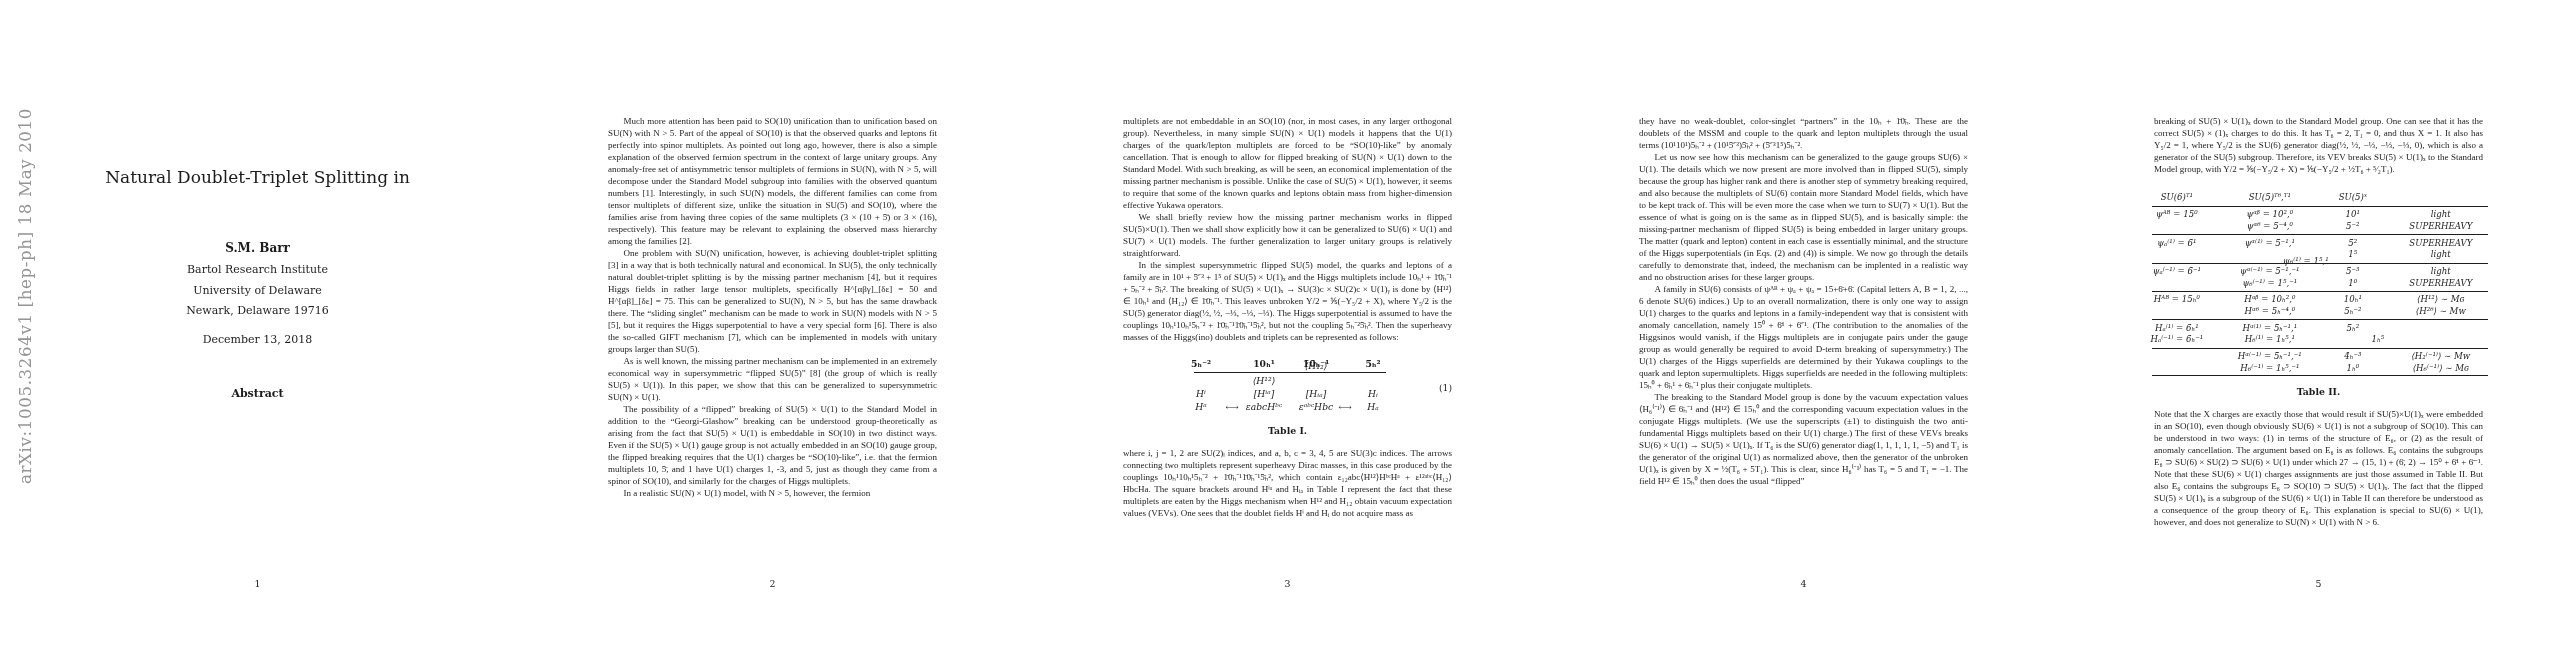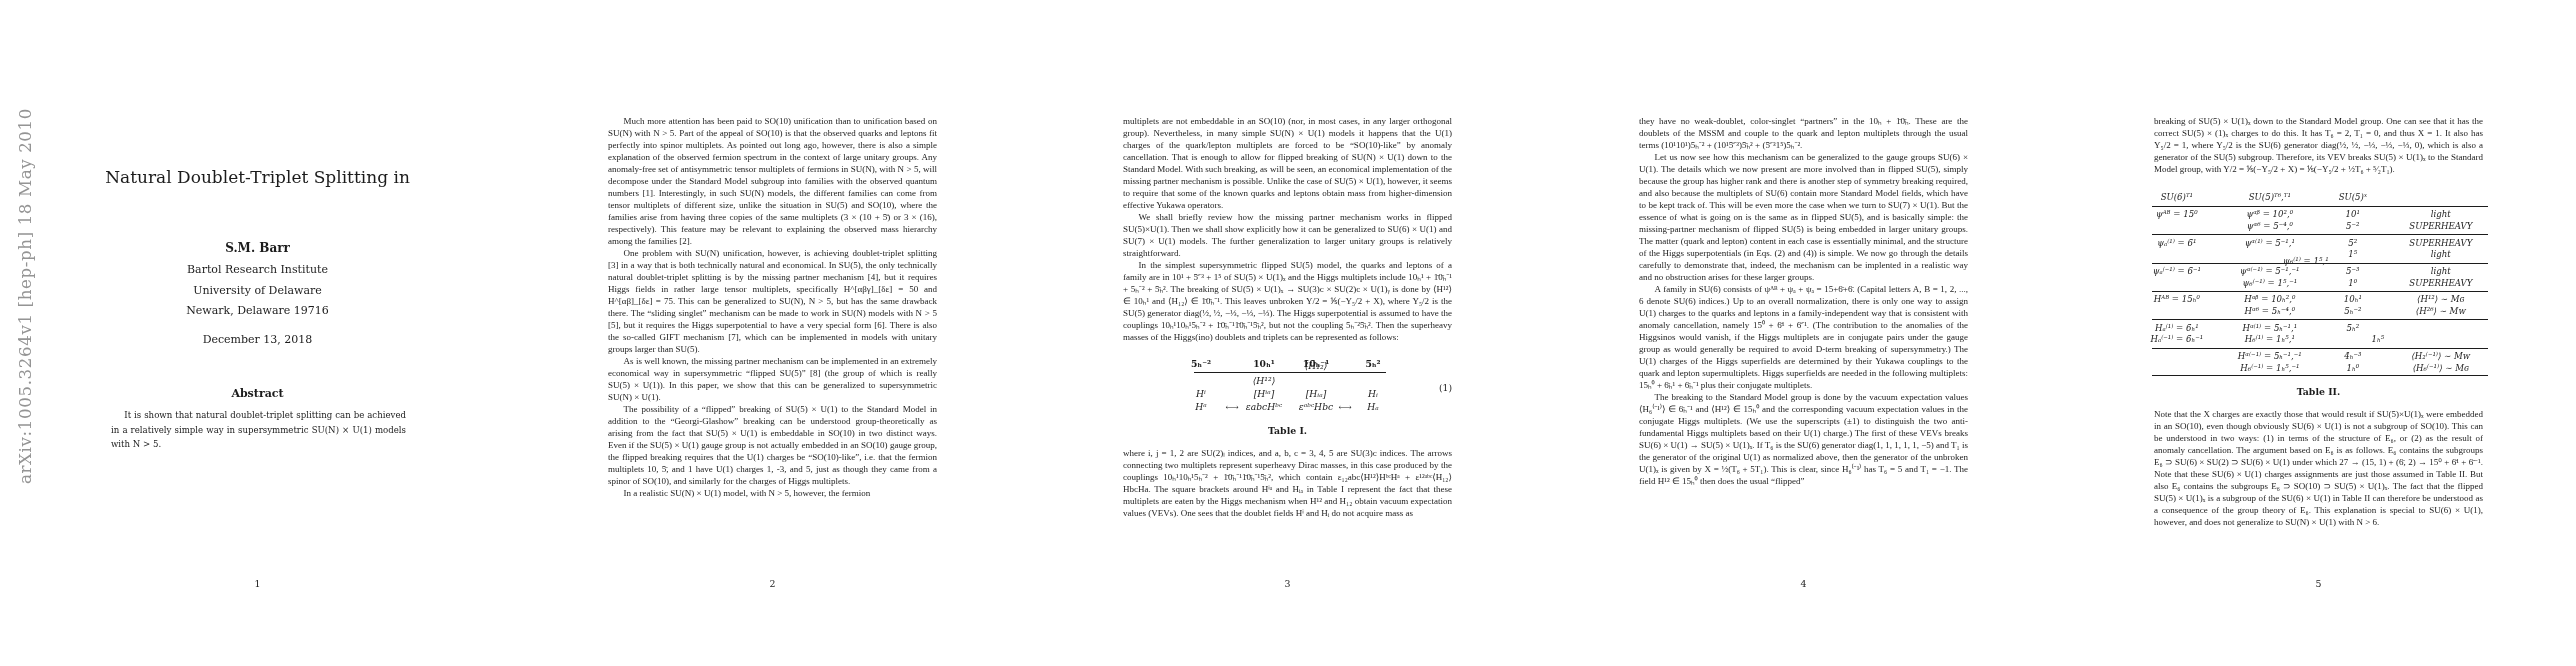--- a/index.html
+++ b/index.html
@@ -52,21 +52,20 @@
 
   <div class="page" id="page1">
     <div class="arxiv">arXiv:1005.3264v1  [hep-ph]  18 May 2010</div>
     <div class="centerline title" style="top:162px;">Natural Doublet-Triplet Splitting in</div>
     <div class="centerline author" style="top:241px;">S.M. Barr</div>
     <div class="centerline affil" style="top:260px;">Bartol Research Institute</div>
     <div class="centerline affil" style="top:281px;">University of Delaware</div>
     <div class="centerline affil" style="top:301px;">Newark, Delaware 19716</div>
     <div class="centerline date" style="top:333px;">December 13, 2018</div>
     <div class="centerline abs-head" style="top:387px;">Abstract</div>
-    <div class="abs-text">It is shown that natural doublet-triplet splitting can be achieved in a relatively simple way in supersymmetric SU(N) × U(1) models with N &gt; 5.</div>
     <div class="pagenum">1</div>
   </div>
 
   <div class="page" id="page2">
     <div class="textcol">
       <p>Much more attention has been paid to SO(10) unification than to unification based on SU(N) with N &gt; 5.  Part of the appeal of SO(10) is that the observed quarks and leptons fit perfectly into spinor multiplets.  As pointed out long ago, however, there is also a simple explanation of the observed fermion spectrum in the context of large unitary groups.  Any anomaly-free set of antisymmetric tensor multiplets of fermions in SU(N), with N &gt; 5, will decompose under the Standard Model subgroup into families with the observed quantum numbers [1].  Interestingly, in such SU(N) models, the different families can come from tensor multiplets of different size, unlike the situation in SU(5) and SO(10), where the families arise from having three copies of the same multiplets (3 × (10 + 5̄) or 3 × (16), respectively).  This feature may be relevant to explaining the observed mass hierarchy among the families [2].</p>
       <p>One problem with SU(N) unification, however, is achieving doublet-triplet splitting [3] in a way that is both technically natural and economical. In SU(5), the only technically natural doublet-triplet splitting is by the missing partner mechanism [4], but it requires Higgs fields in rather large tensor multiplets, specifically H^[αβγ]_[δε] = 50 and H^[αβ]_[δε] = 75.  This can be generalized to SU(N), N &gt; 5, but has the same drawback there.  The “sliding singlet” mechanism can be made to work in SU(N) models with N &gt; 5 [5], but it requires the Higgs superpotential to have a very special form [6].  There is also the so-called GIFT mechanism [7], which can be implemented in models with unitary groups larger than SU(5).</p>
       <p>As is well known, the missing partner mechanism can be implemented in an extremely economical way in supersymmetric “flipped SU(5)” [8] (the group of which is really SU(5) × U(1)).  In this paper, we show that this can be generalized to supersymmetric SU(N) × U(1).</p>
       <p>The possibility of a “flipped” breaking of SU(5) × U(1) to the Standard Model in addition to the “Georgi-Glashow” breaking can be understood group-theoretically as arising from the fact that SU(5) × U(1) is embeddable in SO(10) in two distinct ways.  Even if the SU(5) × U(1) gauge group is not actually embedded in an SO(10) gauge group, the flipped breaking requires that the U(1) charges be “SO(10)-like”, i.e. that the fermion multiplets 10, 5̄, and 1 have U(1) charges 1, -3, and 5, just as though they came from a spinor of SO(10), and similarly for the charges of Higgs multiplets.</p>
       <p>In a realistic SU(N) × U(1) model, with N &gt; 5, however, the fermion</p>

